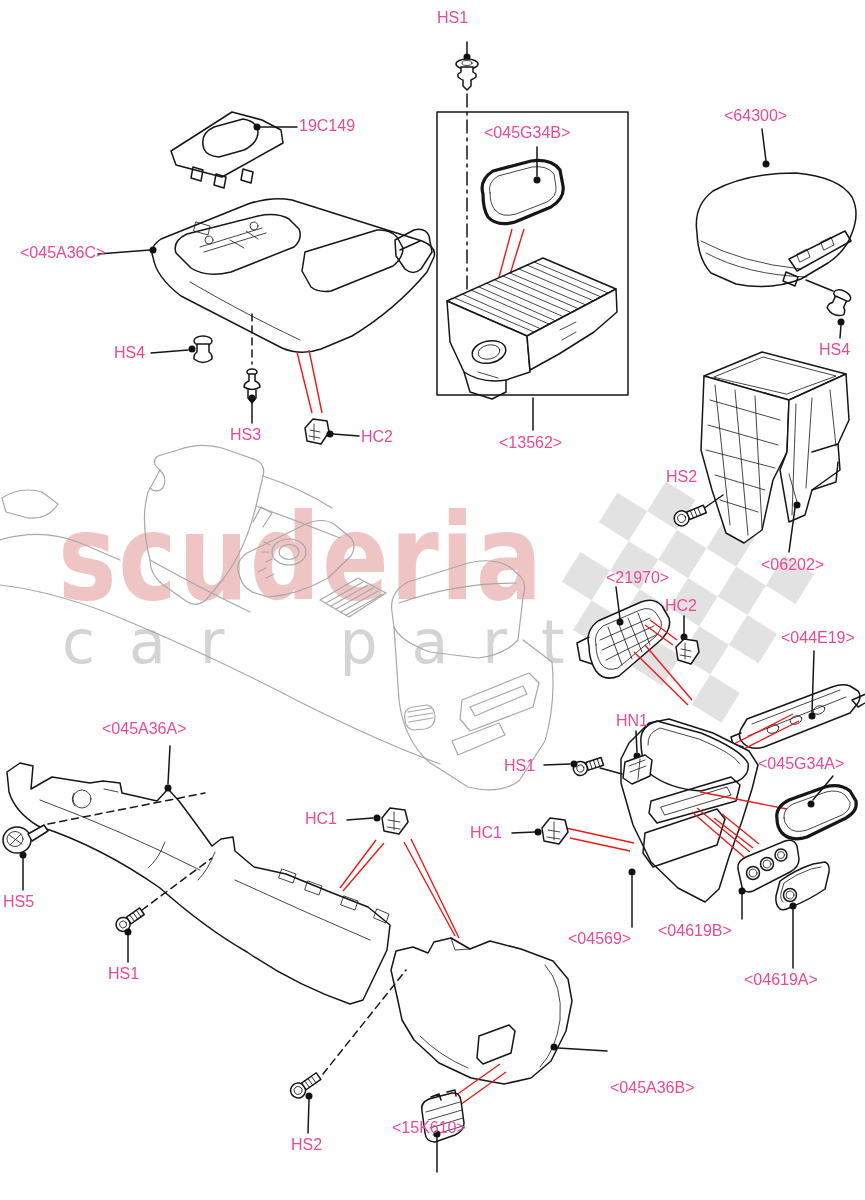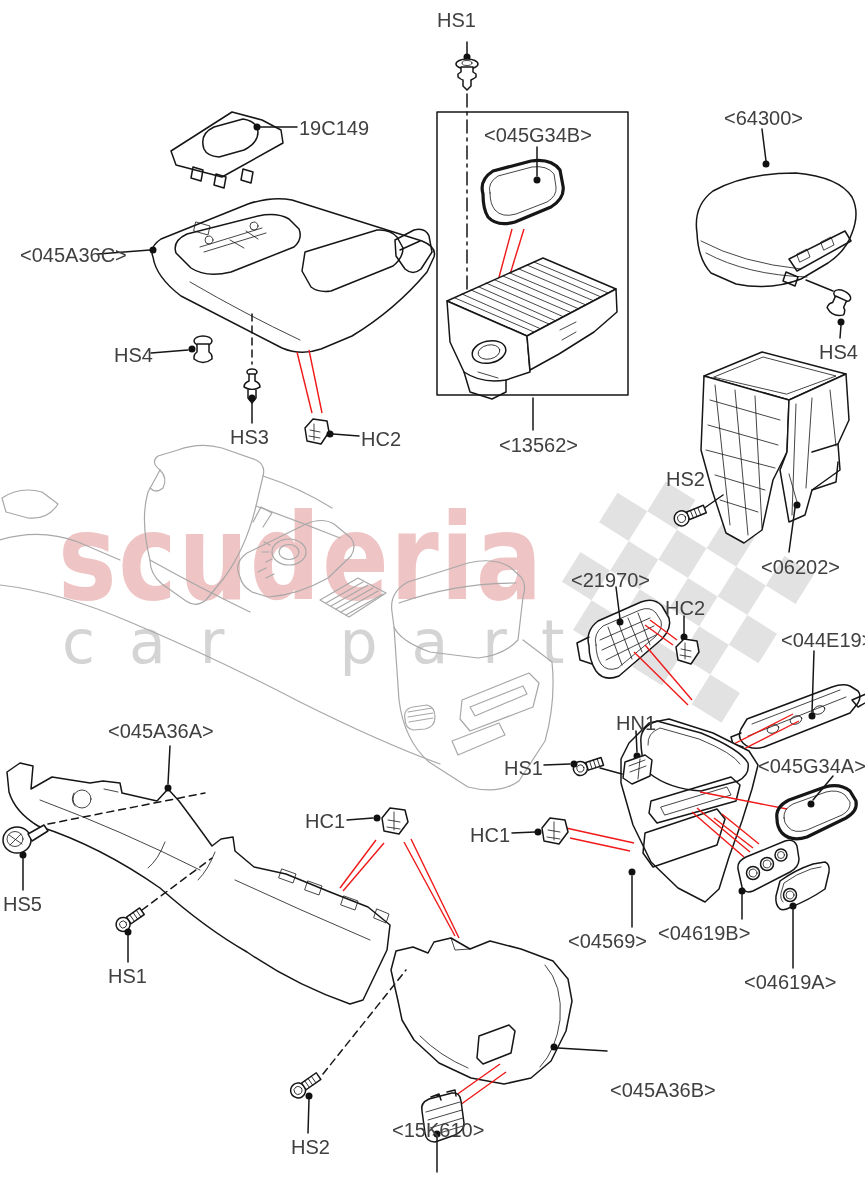--- a/index.html
+++ b/index.html
@@ -18,21 +18,21 @@
   .kf{stroke:#161616;fill:#fff;stroke-width:1.5;stroke-linecap:round;stroke-linejoin:round;}
   .thick{stroke-width:3.2;}
   .thin{stroke-width:0.8;}
   .gray{stroke:#a8a8a8;fill:none;stroke-width:1.2;stroke-linecap:round;stroke-linejoin:round;}
   .red{stroke:#f01818;fill:none;stroke-width:1.4;}
   .dot{fill:#111;stroke:none;}
   .dash{stroke-dasharray:7 5;}
   .dashdot{stroke-dasharray:13 5 3 5;}
   .flag{fill:#dcdcdc;stroke:none;}
   
-  .lbl{position:absolute;font-size:20px;color:#404040;white-space:nowrap;cursor:pointer;text-align:center;}
+  .lbl{position:absolute;font-size:16px;color:#ec4899;white-space:nowrap;cursor:pointer;text-align:center;}
 </style>
 </head>
 <body>
 
 <div id="stage" aria-label="Exploded parts diagram - vehicle floor console trim components">
 
   <div class="wm-title">scuderia</div>
   <div class="wm-sub">car parts</div>
 
   <svg width="865" height="1200" viewBox="0 0 865 1200">
@@ -381,25 +381,25 @@
   <span class="lbl" style="left:484px;top:124px">&lt;045G34B&gt;</span>
   <span class="lbl" style="left:724px;top:107px">&lt;64300&gt;</span>
   <span class="lbl" style="left:20px;top:244px">&lt;045A36C&gt;</span>
   <span class="lbl" style="left:114px;top:344px">HS4</span>
   <span class="lbl" style="left:819px;top:341px">HS4</span>
   <span class="lbl" style="left:230px;top:426px">HS3</span>
   <span class="lbl" style="left:361px;top:428px">HC2</span>
   <span class="lbl" style="left:499px;top:434px">&lt;13562&gt;</span>
   <span class="lbl" style="left:666px;top:468px">HS2</span>
   <span class="lbl" style="left:761px;top:556px">&lt;06202&gt;</span>
-  <span class="lbl" style="left:571px;top:569px">&lt;21970&gt;</span>
+  <span class="lbl" style="left:606px;top:569px">&lt;21970&gt;</span>
   <span class="lbl" style="left:665px;top:597px">HC2</span>
   <span class="lbl" style="left:781px;top:629px">&lt;044E19&gt;</span>
   <span class="lbl" style="left:616px;top:712px">HN1</span>
-  <span class="lbl" style="left:108px;top:720px">&lt;045A36A&gt;</span>
+  <span class="lbl" style="left:102px;top:720px">&lt;045A36A&gt;</span>
   <span class="lbl" style="left:504px;top:757px">HS1</span>
   <span class="lbl" style="left:758px;top:755px">&lt;045G34A&gt;</span>
   <span class="lbl" style="left:305px;top:810px">HC1</span>
   <span class="lbl" style="left:470px;top:824px">HC1</span>
   <span class="lbl" style="left:3px;top:893px">HS5</span>
   <span class="lbl" style="left:568px;top:930px">&lt;04569&gt;</span>
   <span class="lbl" style="left:658px;top:922px">&lt;04619B&gt;</span>
   <span class="lbl" style="left:108px;top:965px">HS1</span>
   <span class="lbl" style="left:744px;top:971px">&lt;04619A&gt;</span>
   <span class="lbl" style="left:610px;top:1079px">&lt;045A36B&gt;</span>

